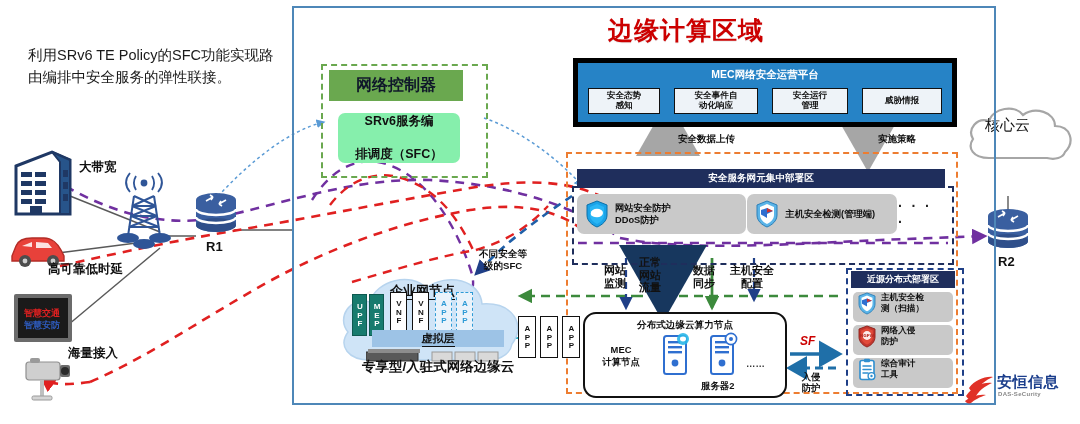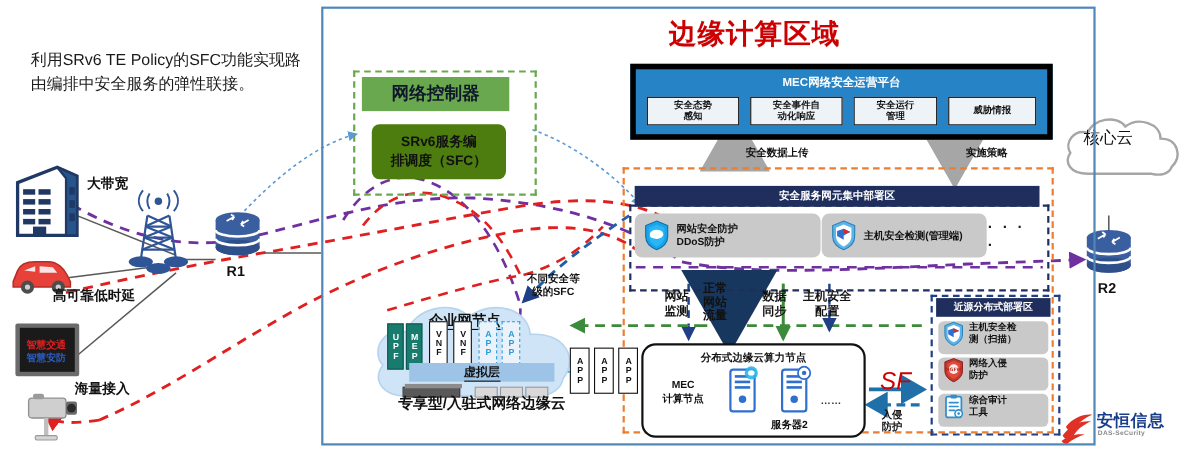--- a/index.html
+++ b/index.html
@@ -45,23 +45,23 @@
     border:2.4px dashed #6aa84f;
   }
   #nc-head{
     left:329px;top:70px;width:134px;height:31px;
     background:#6aa84f;color:#0f172a;
     font-size:16px;font-weight:bold;
     display:flex;align-items:center;justify-content:center;
   }
   #nc-body{
     left:338px;top:113px;width:122px;height:50px;
-    background:#4d7c0f;border-radius:7px;
+    background:#86efac;border-radius:7px;
     color:#111;font-size:12.5px;font-weight:bold;
-    display:flex;flex-direction:column;align-items:center;justify-content:center;
+    display:flex;flex-direction:column;align-items:center;justify-content:space-between;
     line-height:1.35;text-align:center;
   }
 
   
   #mec{
     left:573px;top:58px;width:374px;height:59px;
     background:#2683c6;border:5px solid #000000;
   }
   #mec-title{
     position:absolute;left:0;top:5px;width:100%;
@@ -71,21 +71,21 @@
     position:absolute;left:10px;top:24px;right:10px;height:27px;
     display:flex;justify-content:space-between;align-items:center;
   }
   .mec-cell{
     background:#eef3f8;border:1.6px solid #111;
     height:26px;box-sizing:border-box;
     display:flex;align-items:center;justify-content:center;
     font-size:8.6px;font-weight:bold;color:#111;line-height:1.15;text-align:center;
     padding:0 2px;
   }
-  .mec-cell.w1{width:84px}.mec-cell.w2{width:84px}
+  .mec-cell.w1{width:72px}.mec-cell.w2{width:84px}
   .mec-cell.w3{width:76px}.mec-cell.w4{width:80px}
 
   .flowlabel{font-size:9.5px;font-weight:bold;color:#111;white-space:nowrap;}
 
   
   #orange-dash{
     left:566px;top:152px;width:388px;height:238px;
     border:2.4px dashed #ed7d31;
   }
 
@@ -142,21 +142,21 @@
     position:absolute;left:0;top:5px;width:100%;text-align:center;
     font-size:9.6px;font-weight:bold;color:#111;
   }
   #mec-node-label{
     position:absolute;left:8px;top:30px;width:56px;text-align:center;
     font-size:9.4px;font-weight:bold;color:#111;line-height:1.3;
   }
   .srv-label{position:absolute;font-size:9.4px;font-weight:bold;color:#111;}
 
   
-  #sf-label{left:800px;top:334px;color:#cc0000;font-size:22px;font-weight:normal;font-style:italic;text-align:center;}
+  #sf-label{left:800px;top:334px;color:#cc0000;font-size:12px;font-weight:bold;font-style:italic;text-align:center;}
   #ips-label{left:794px;top:371px;width:34px;text-align:center;font-size:9.4px;font-weight:bold;color:#111;line-height:1.2;}
 
   
   #ent-node-label{left:390px;top:282px;font-size:13px;font-weight:bold;color:#111;}
   #ent-node-label::after{content:"";display:block;border-bottom:1.4px solid #111;margin-top:-1px;}
   #edge-cloud-label{left:362px;top:358px;font-size:13.5px;font-weight:bold;color:#111;white-space:nowrap;}
   #virt-label{
     left:372px;top:330px;width:132px;height:17px;background:#9dc3e6;
     display:flex;align-items:center;justify-content:center;
     font-size:11px;font-weight:bold;color:#111;

